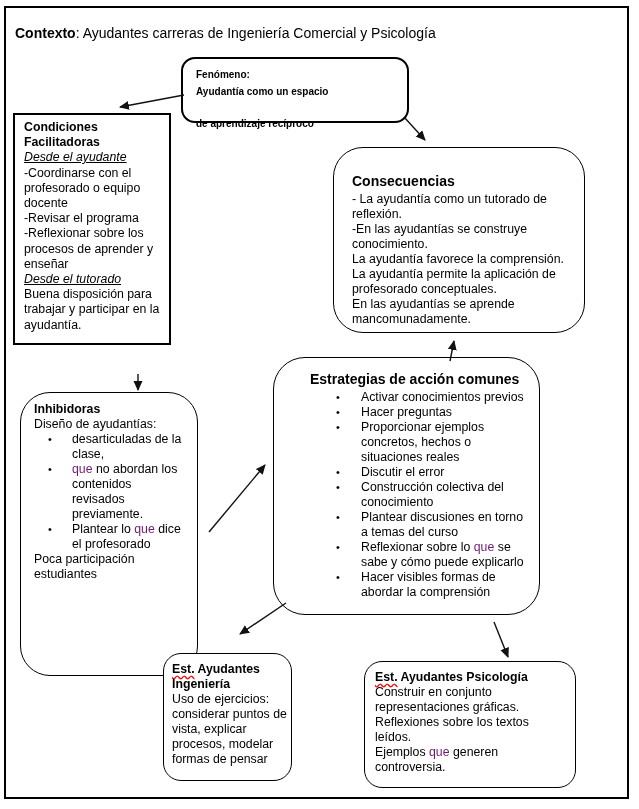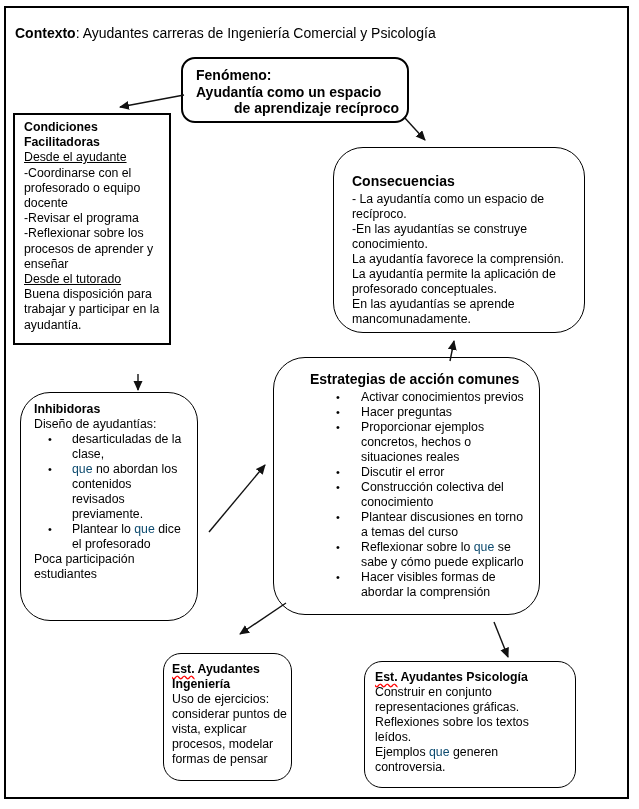--- a/index.html
+++ b/index.html
@@ -5,33 +5,33 @@
   html,body{margin:0;padding:0;}
   body{
     width:639px;height:809px;position:relative;background:#ffffff;
     font-family:"Liberation Sans",sans-serif;color:#000;overflow:hidden;
   }
   .frame{position:absolute;left:4px;top:6px;width:625px;height:793px;border:2px solid #000;box-sizing:border-box;}
   #contexto{position:absolute;left:15px;top:25px;font-size:14px;white-space:nowrap;}
   .node{position:absolute;box-sizing:border-box;background:#fff;}
   .para{min-height:14px;}
   .bold{font-weight:bold;}
-  .underline{text-decoration:underline;}
-  .center{text-align:right;}
-  .red{color:#0c4a6e;}
+  .underline{text-decoration:underline;font-style:italic;}
+  .center{text-align:left;margin-top:16px;}
+  .red{color:#701a75;}
   .wavy{text-decoration-line:underline;text-decoration-style:wavy;text-decoration-color:#ff0000;text-decoration-skip-ink:none;text-underline-offset:2px;}
 
   #fenomeno{left:181px;top:57px;width:228px;height:66px;border:2px solid #000;border-radius:14px;
-    font-weight:bold;font-size:14px;line-height:16.5px;padding:8px 8px 0 13px;}
+    font-weight:bold;font-size:10px;line-height:16.5px;padding:8px 8px 0 13px;}
   #condiciones{left:13px;top:113px;width:158px;height:232px;border:2px solid #000;
     padding:5px 2px 0 9px;font-size:12.3px;line-height:15.2px;}
   #consecuencias{left:333px;top:147px;width:252px;height:186px;border:1.5px solid #000;border-radius:30px;
     padding:25px 8px 0 18px;font-size:12.3px;line-height:15px;}
   #consecuencias .node-title{font-size:14px;line-height:17px;font-weight:bold;margin-bottom:2px;}
-  #inhibidoras{left:20px;top:392px;width:178px;height:229px;border:1.5px solid #000;border-radius:30px;
+  #inhibidoras{left:20px;top:392px;width:178px;height:284px;border:1.5px solid #000;border-radius:30px;
     padding:9px 14px 0 13px;font-size:12.3px;line-height:15px;}
   #inhibidoras .node-title{font-weight:bold;}
   #estrategias{left:273px;top:357px;width:267px;height:258px;border:1.5px solid #000;border-radius:32px;
     padding:13px 10px 0 36px;font-size:12.3px;line-height:15px;}
   #estrategias .node-title{font-size:14px;line-height:17px;font-weight:bold;margin-bottom:2px;}
   #ingenieria{left:163px;top:653px;width:129px;height:128px;border:1.5px solid #000;border-radius:18px;
     padding:8px 4px 0 8px;font-size:12.3px;line-height:15px;}
   #psicologia{left:364px;top:661px;width:212px;height:127px;border:1.5px solid #000;border-radius:18px;
     padding:8px 8px 0 10px;font-size:12.3px;line-height:15px;}
   .node-title{font-weight:bold;}
@@ -70,21 +70,21 @@
       <div class="para"><span>-Revisar el programa</span></div>
       <div class="para"><span>-Reflexionar sobre los procesos de aprender y enseñar</span></div>
       <div class="para underline"><span>Desde el tutorado</span></div>
       <div class="para"><span>Buena disposición para trabajar y participar en la ayudantía.</span></div>
     </div>
 </div>
 
 <div id="consecuencias" class="node">
   <div class="node-title">Consecuencias</div>
   <div>
-      <div class="para"><span>- La ayudantía como un espacio de recíproco.</span></div>
+      <div class="para"><span>- La ayudantía como un tutorado de reflexión.</span></div>
       <div class="para"><span>-En las ayudantías se construye conocimiento.</span></div>
       <div class="para"><span>La ayudantía favorece la comprensión.</span></div>
       <div class="para"><span>La ayudantía permite la aplicación de profesorado conceptuales.</span></div>
       <div class="para"><span>En las ayudantías se aprende mancomunadamente.</span></div>
     </div>
 </div>
 
 <div id="inhibidoras" class="node">
   <div class="node-title">Inhibidoras</div>
   <div class="para">Diseño de ayudantías:</div>

